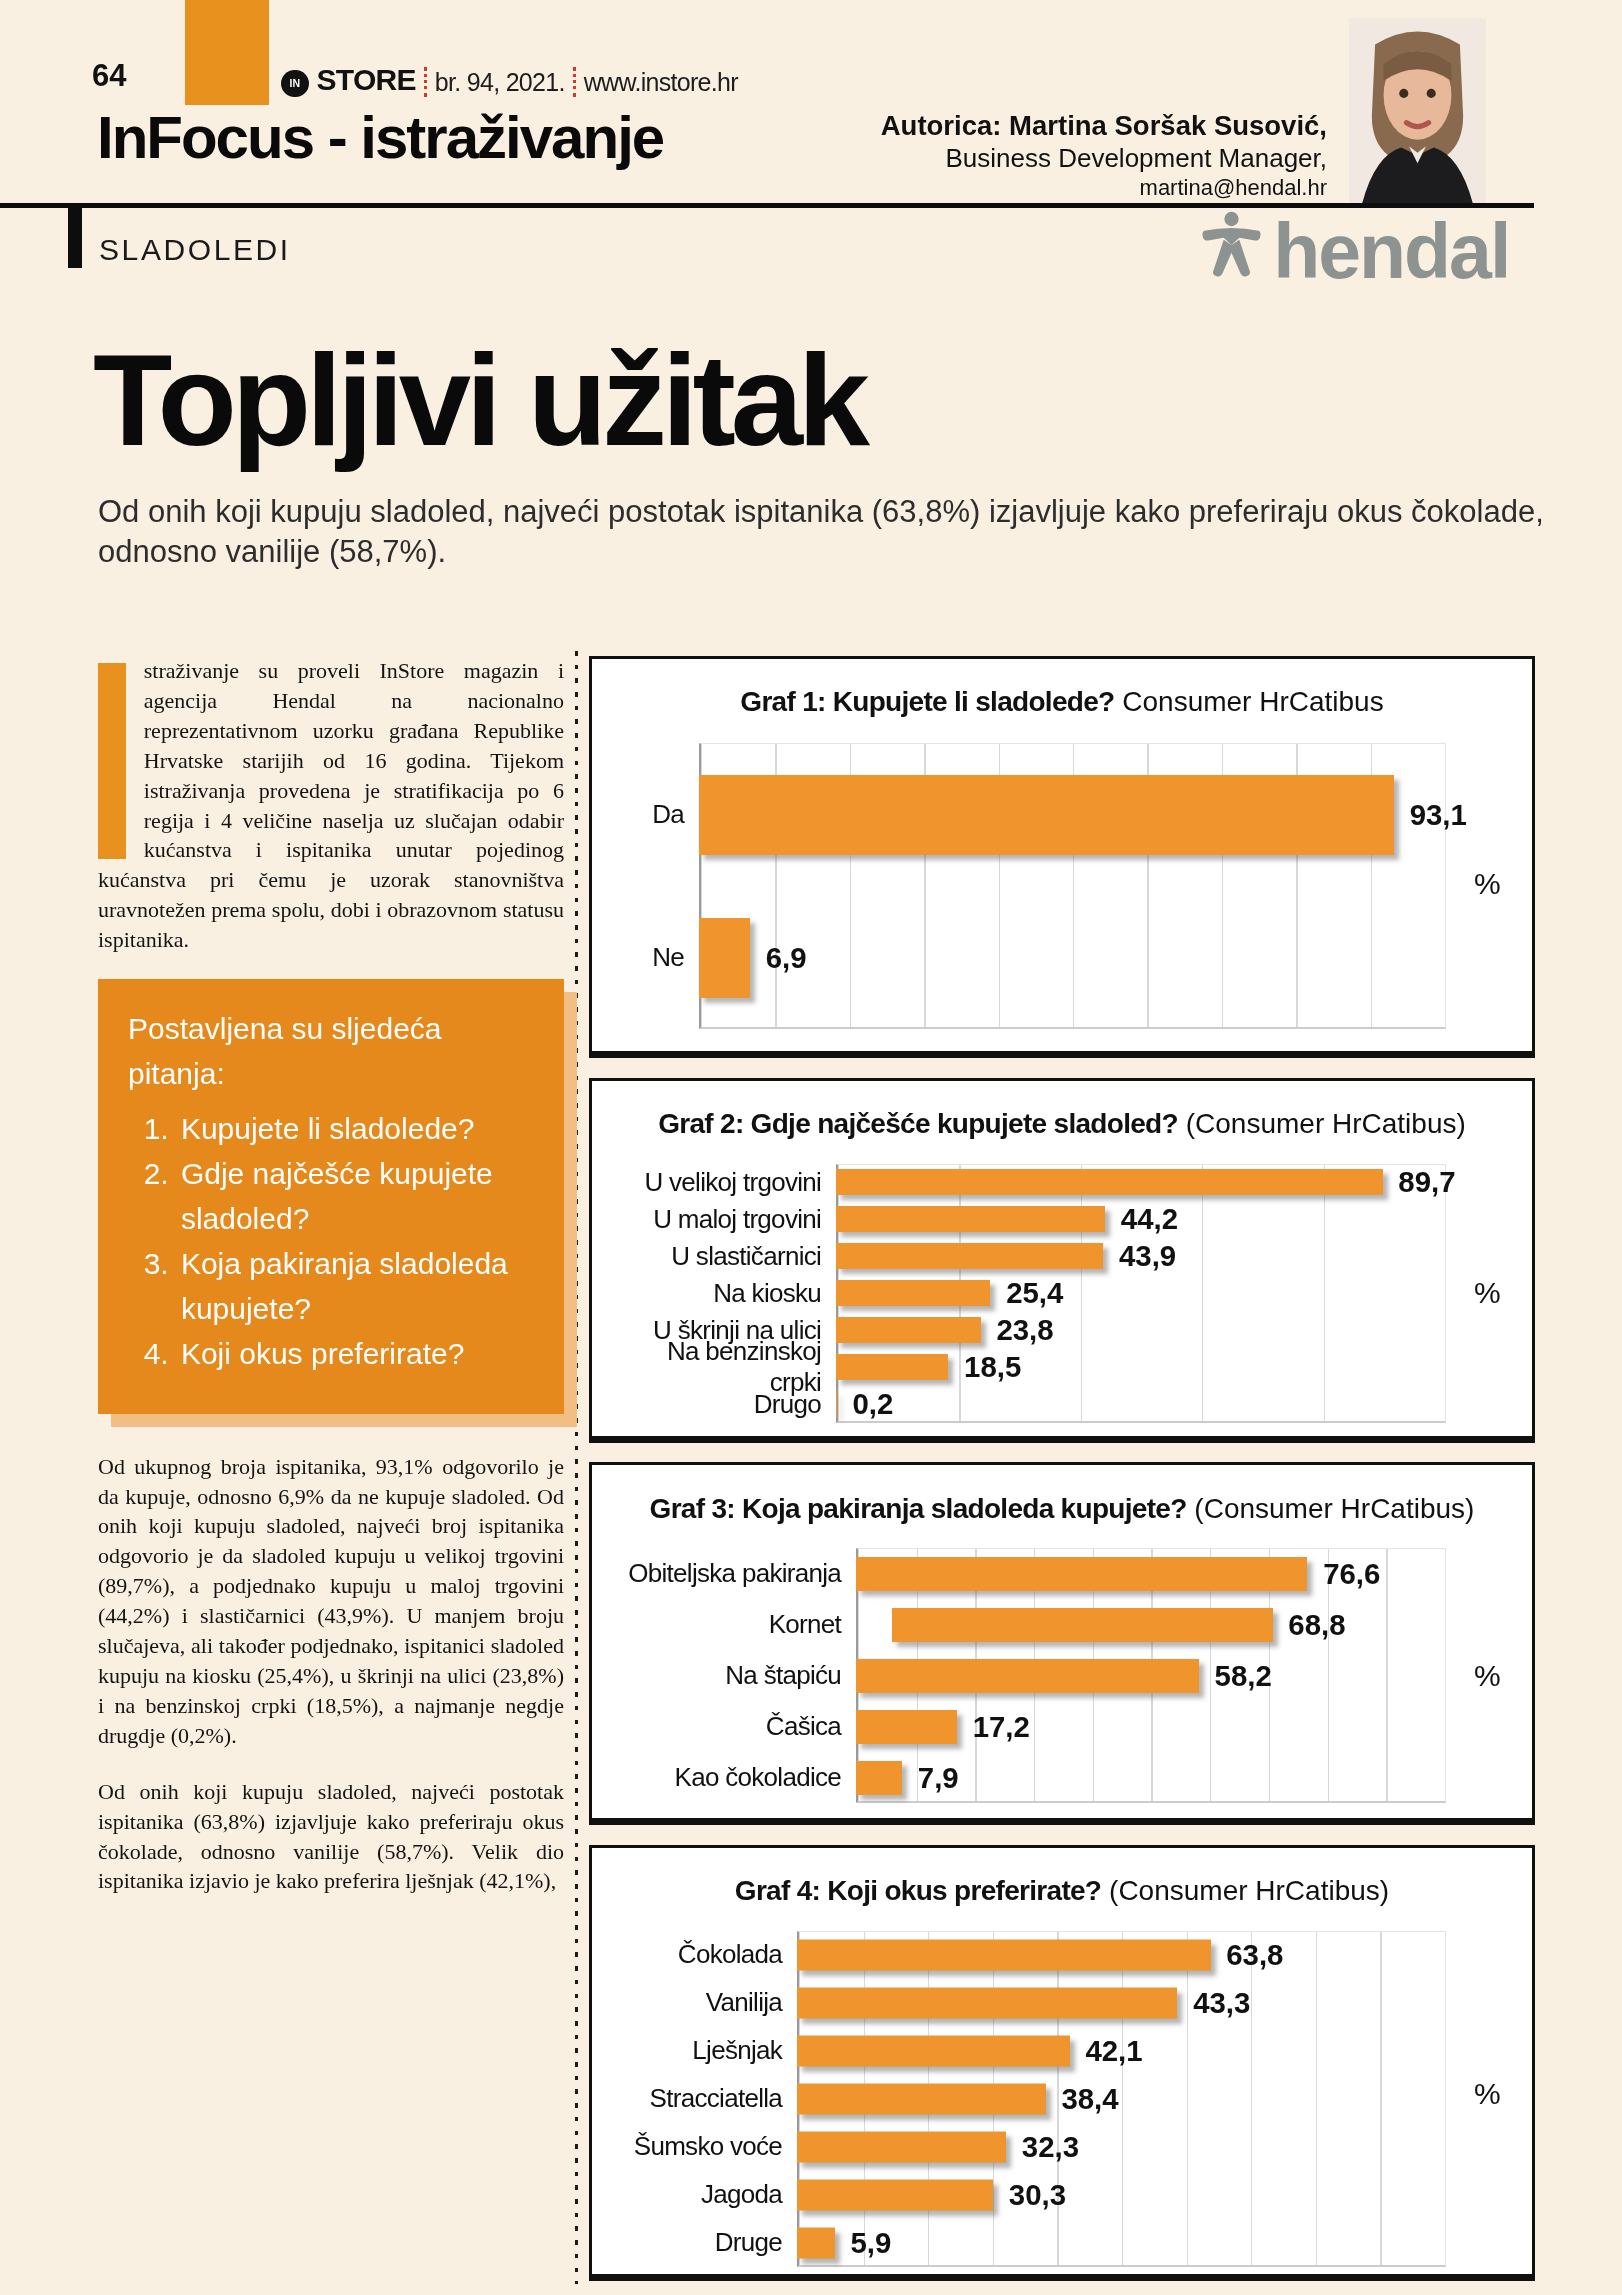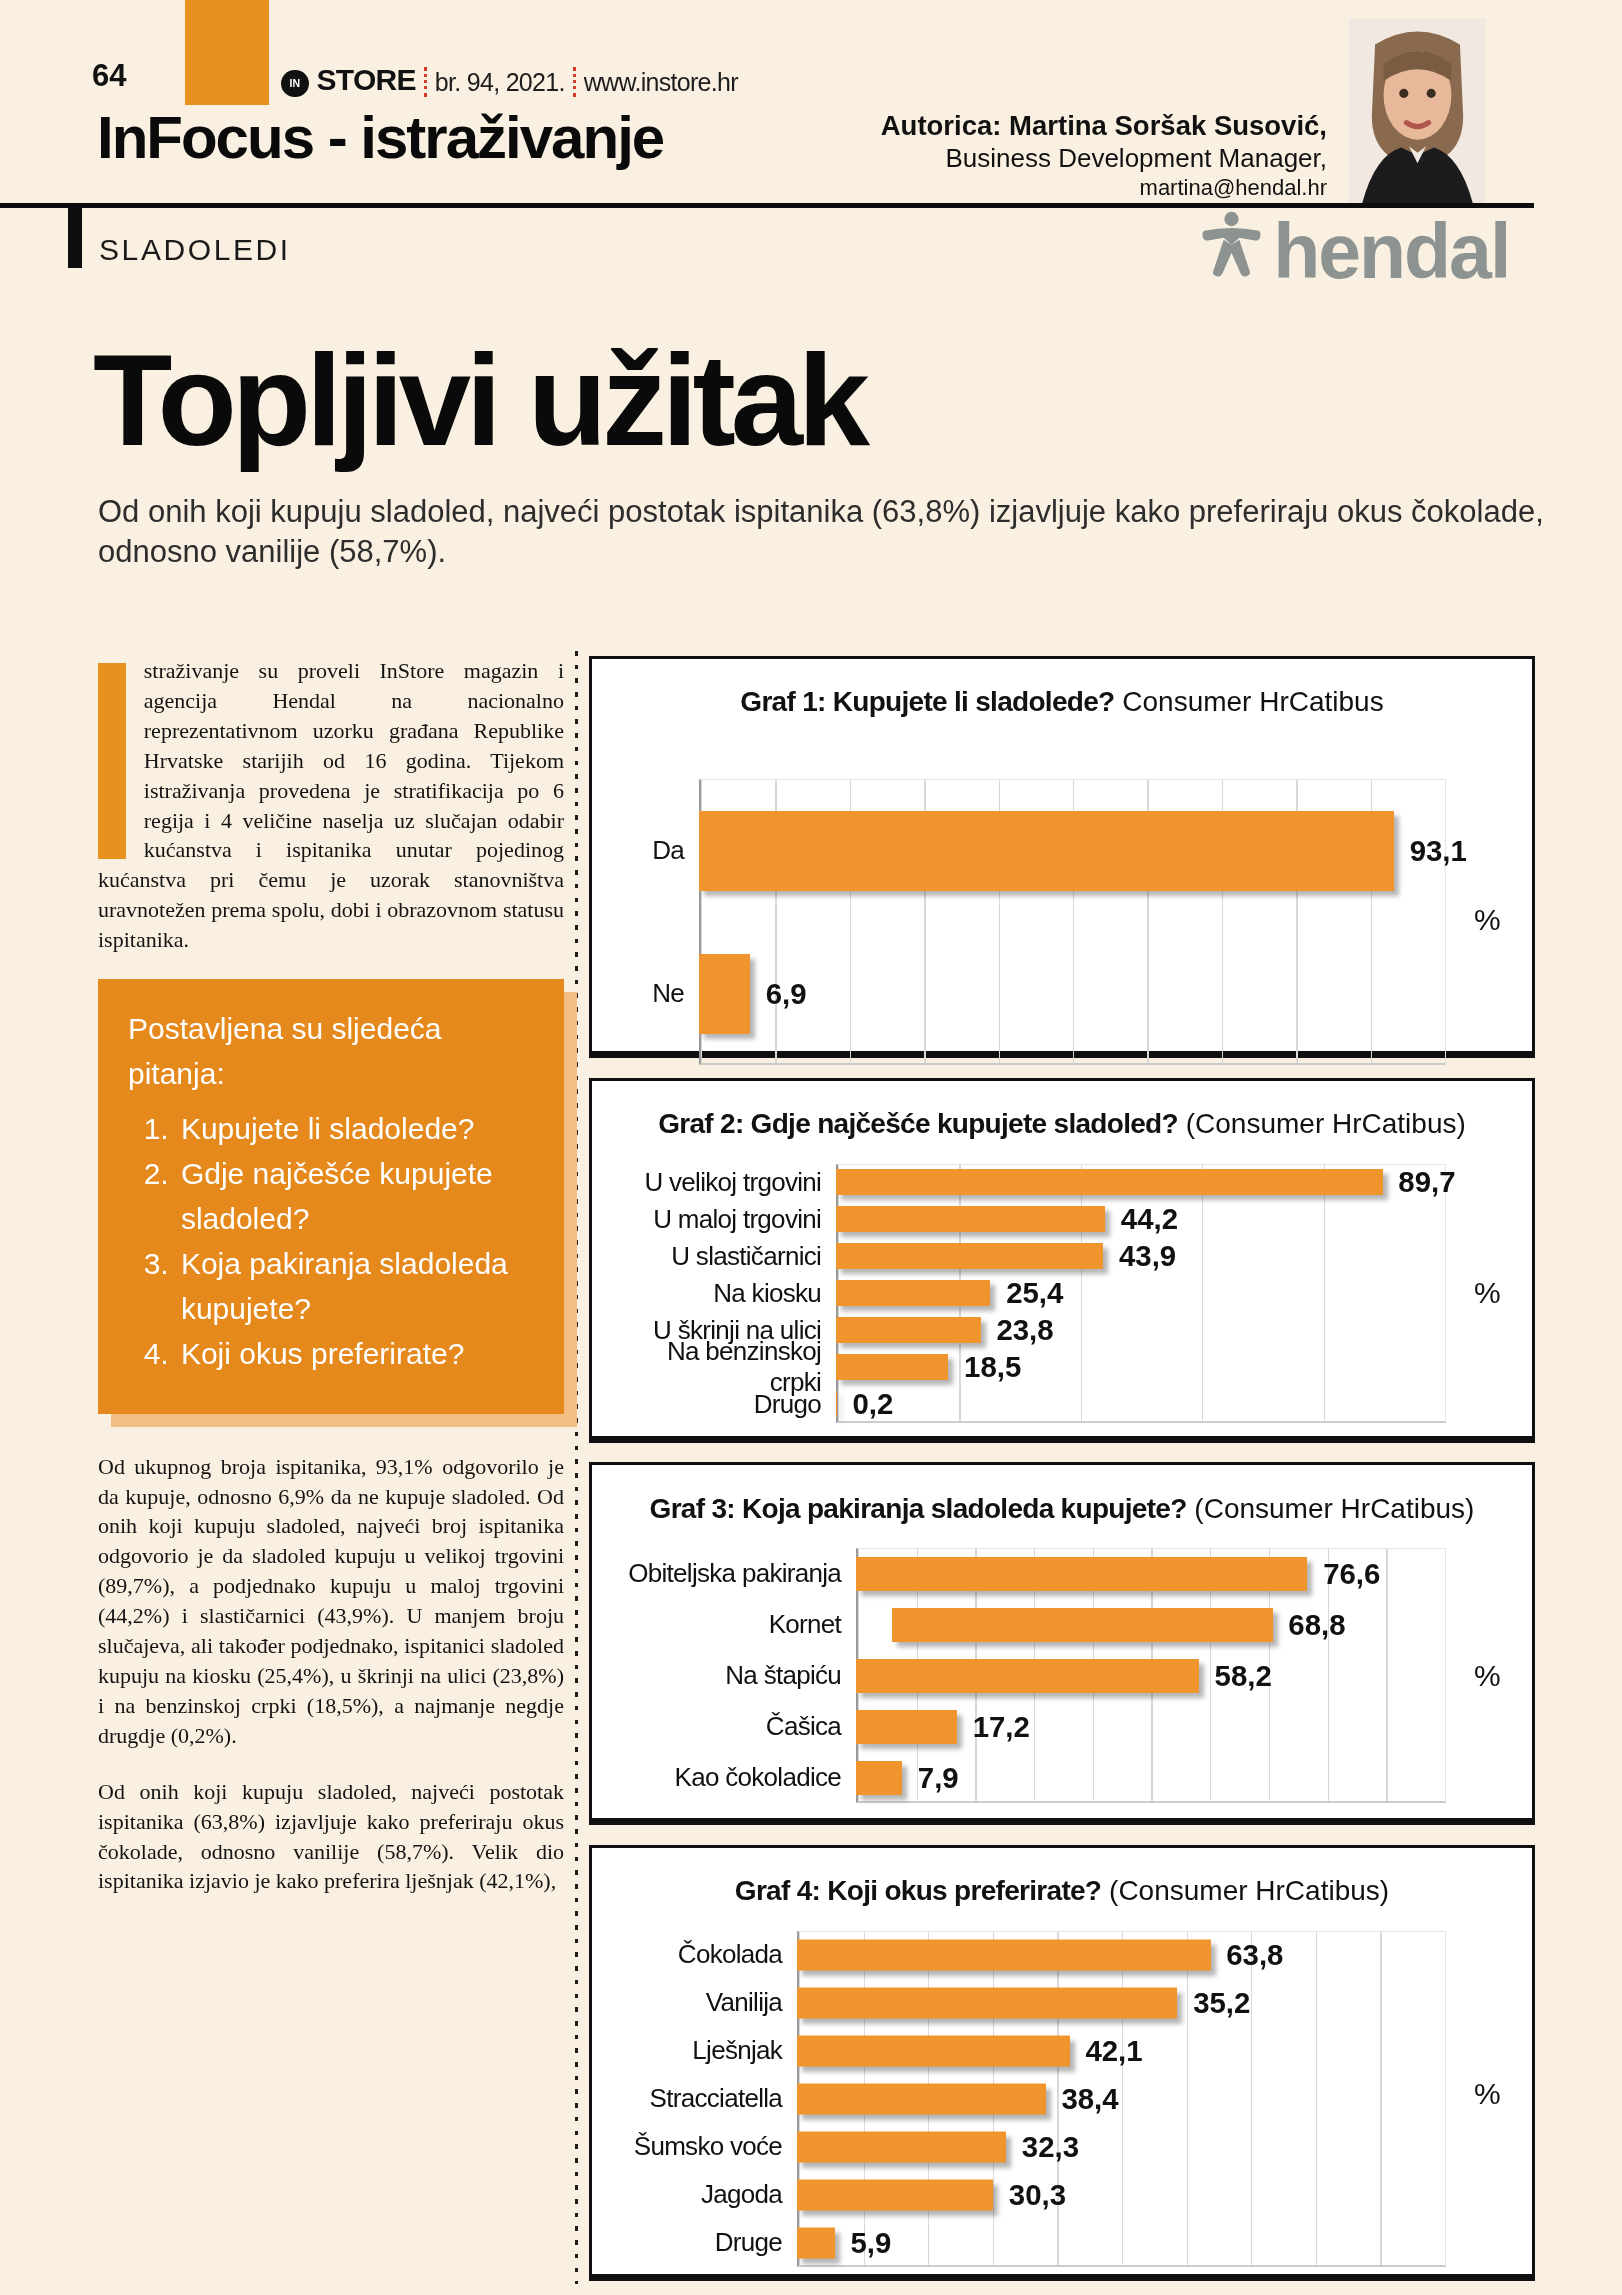--- a/index.html
+++ b/index.html
@@ -142,21 +142,21 @@
     <div class="body-p p2">Od ukupnog broja ispitanika, 93,1% odgovorilo je da kupuje, odnosno 6,9% da ne kupuje sladoled. Od onih koji kupuju sladoled, najveći broj ispitanika odgovorio je da sladoled kupuju u velikoj trgovini (89,7%), a podjednako kupuju u maloj trgovini (44,2%) i slastičarnici (43,9%). U manjem broju slučajeva, ali također podjednako, ispitanici sladoled kupuju na kiosku (25,4%), u škrinji na ulici (23,8%) i na benzinskoj crpki (18,5%), a najmanje negdje drugdje (0,2%).</div>
 
     <div class="body-p p3">
       <span>Od onih koji kupuju sladoled, najveći postotak ispitanika (63,8%) izjavljuje kako preferiraju okus čokolade, odnosno vanilije (58,7%). Velik dio ispitanika izjavio je kako preferira lješnjak (42,1%), </span>
     </div>
 
   </div>
 
   <div class="rightcol">
 
-    <div class="panel" style="height:402px;gap:36px;">
+    <div class="panel" style="height:402px;">
       <div class="ctitle">
         <span class="b">Graf 1: Kupujete li sladolede?</span> <span>Consumer HrCatibus</span>
       </div>
       <div class="cbody" style="padding: 15.7px 0px;">
         <div class="pct">%</div>
       <div class="gridbg" style="inset: 15.7px 59px 15.7px 79px; --step: 10%;"></div>
           <div class="crow" style="height: 143px;">
             <div class="clbl" style="width: 79px;">Da</div>
             <div class="ctrack">
               <div class="cbar" style="width: 93.1%; height: 80px; background: rgb(240, 148, 45);"></div>
@@ -288,21 +288,21 @@
             <div class="clbl" style="width: 177px;">Čokolada</div>
             <div class="ctrack">
               <div class="cbar" style="width: 63.8%; height: 31px; background: rgb(240, 148, 45);"></div>
               <div class="cval" style="left: calc(63.8% + 15.7px);">63,8</div>
             </div>
           </div>
           <div class="crow" style="height: 48px;">
             <div class="clbl" style="width: 177px;">Vanilija</div>
             <div class="ctrack">
               <div class="cbar" style="width: 58.7%; height: 31px; background: rgb(240, 148, 45);"></div>
-              <div class="cval" style="left: calc(58.7% + 15.7px);">35,2</div>
+              <div class="cval" style="left: calc(58.7% + 15.7px);">43,3</div>
             </div>
           </div>
           <div class="crow" style="height: 48px;">
             <div class="clbl" style="width: 177px;">Lješnjak</div>
             <div class="ctrack">
               <div class="cbar" style="width: 42.1%; height: 31px; background: rgb(240, 148, 45);"></div>
               <div class="cval" style="left: calc(42.1% + 15.7px);">42,1</div>
             </div>
           </div>
           <div class="crow" style="height: 48px;">

